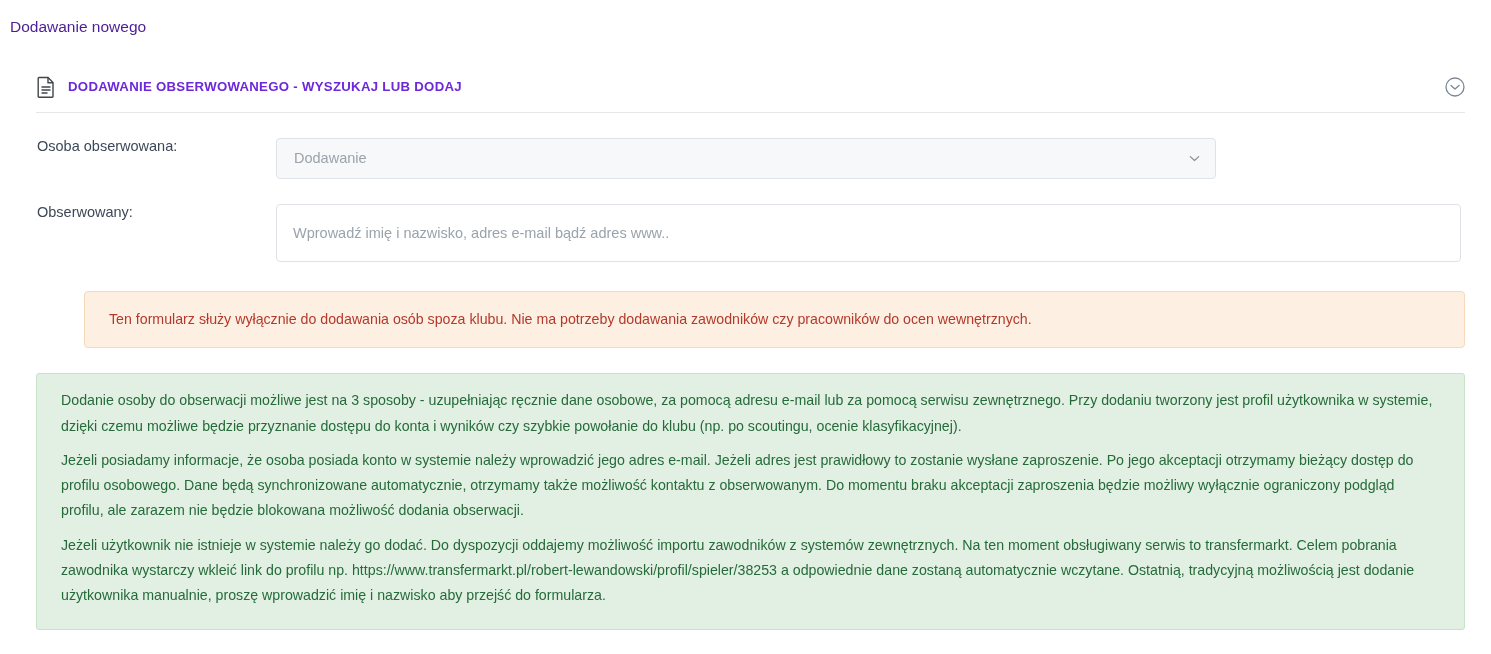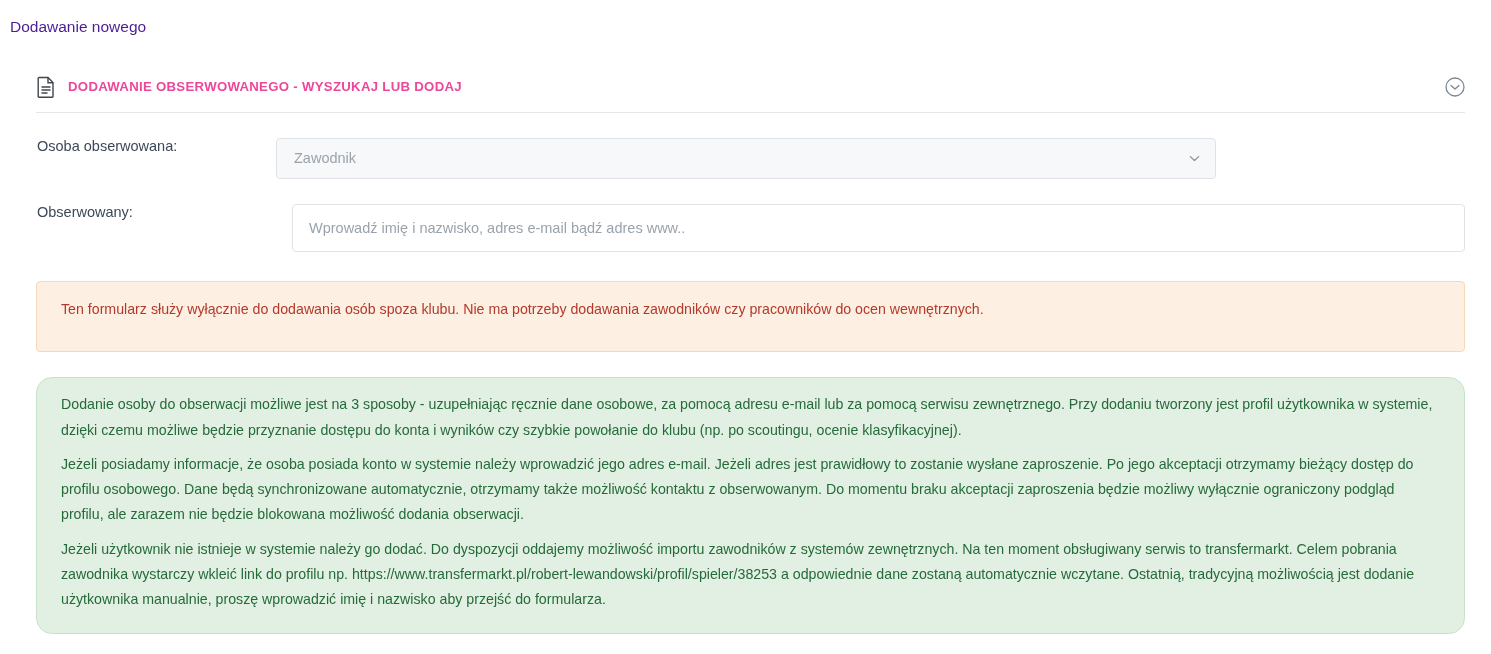--- a/index.html
+++ b/index.html
@@ -39,21 +39,21 @@
     height: 22px;
     margin-right: 12px;
     flex: 0 0 auto;
     display: inline-block;
   }
 
   .card-header-title {
     font-size: 13.2px;
     font-weight: bold;
     letter-spacing: 0.3px;
-    color: #ec4899;
+    color: #6d28d9;
     flex: 1 1 auto;
   }
 
   .chevron-circle {
     width: 20px;
     height: 20px;
     flex: 0 0 auto;
     color: #7b8794;
   }
 
@@ -83,49 +83,49 @@
     font-size: 14.5px;
     position: relative;
   }
   .select-control .sel-text { flex: 1 1 auto; }
   .select-control .chev {
     width: 13px; height: 13px; color: #8a939c;
   }
 
   .text-input {
     width: 1185px;
-    height: 48px;
+    height: 58px;
     border: 1px solid #dfe3e7;
     border-radius: 4px;
     background: #ffffff;
     padding: 0 16px;
     font-size: 14.5px;
     color: #3c4858;
     font-family: "Liberation Sans", sans-serif;
     outline: none;
-    margin-left: 16px;
   }
   .text-input::placeholder { color: #9aa3ac; }
 
   .alert-warning {
     margin-top: 29px;
     background: #fdf0e3;
     border: 1px solid #f5d9b8;
     border-radius: 4px;
-    padding: 17px 22px 32px 24px;
+    padding: 17px 22px 18px 24px;
     color: #b33a2b;
     font-size: 14.2px;
     line-height: 1.45;
+    margin-left: 48px;
   }
 
   .alert-success {
     margin-top: 25px;
     background: #e2f0e3;
     border: 1px solid #c7e2c9;
-    border-radius: 16px;
+    border-radius: 3px;
     padding: 14px 24px 16px 24px;
     color: #256b3a;
     font-size: 14.2px;
     line-height: 1.78;
   }
   .alert-success p {
     margin: 0 0 9px 0;
   }
   .alert-success p:last-child { margin-bottom: 4px; }
 </style>
@@ -149,21 +149,21 @@
       <svg viewBox="0 0 20 20" width="20" height="20" fill="none" stroke="#7b8794" stroke-width="1.3">
         <circle cx="10" cy="10" r="9"></circle>
         <path d="M6 8.5l4 3.6 4-3.6" stroke-linecap="round" stroke-linejoin="round"></path>
       </svg>
     </span>
   </div>
 
   <div class="form-row">
     <div class="form-label">Osoba obserwowana:</div>
     <div class="select-control">
-      <span class="sel-text">Zawodnik</span>
+      <span class="sel-text">Dodawanie</span>
       <span class="chev">
         <svg viewBox="0 0 14 14" width="13" height="13" fill="none" stroke="#8a939c" stroke-width="1.4">
           <path d="M2.5 5l4.5 4.2L11.5 5" stroke-linecap="round" stroke-linejoin="round"></path>
         </svg>
       </span>
     </div>
   </div>
 
   <div class="form-row">
     <div class="form-label">Obserwowany:</div>

